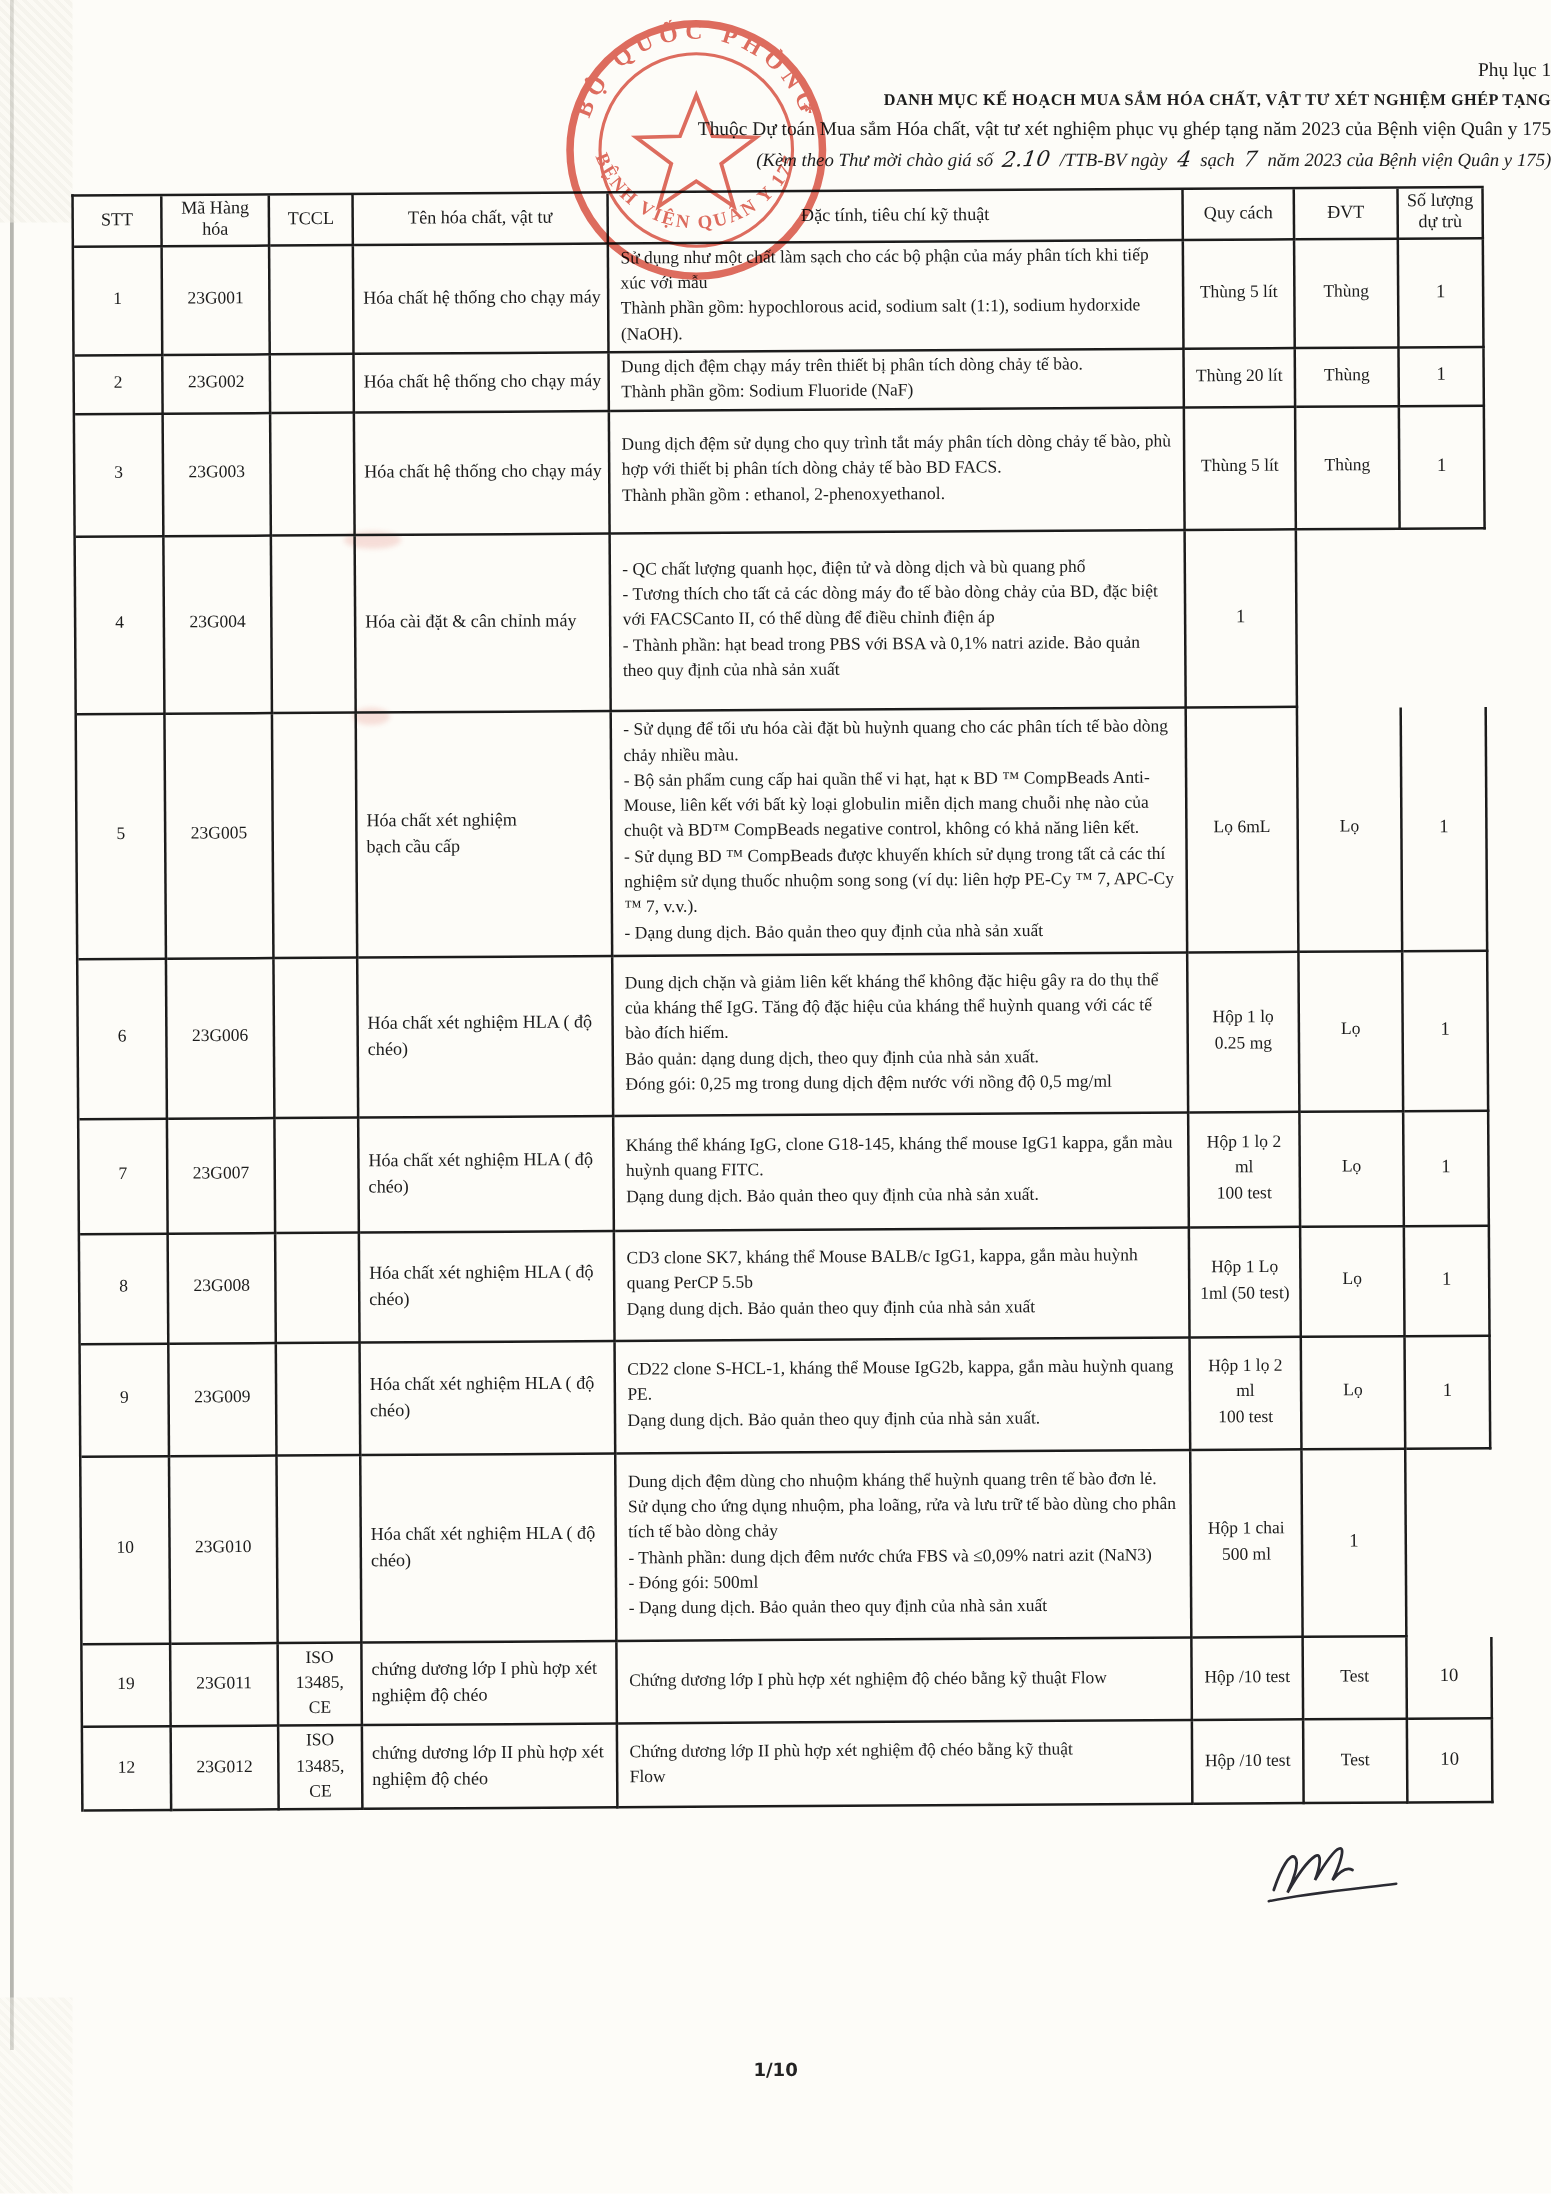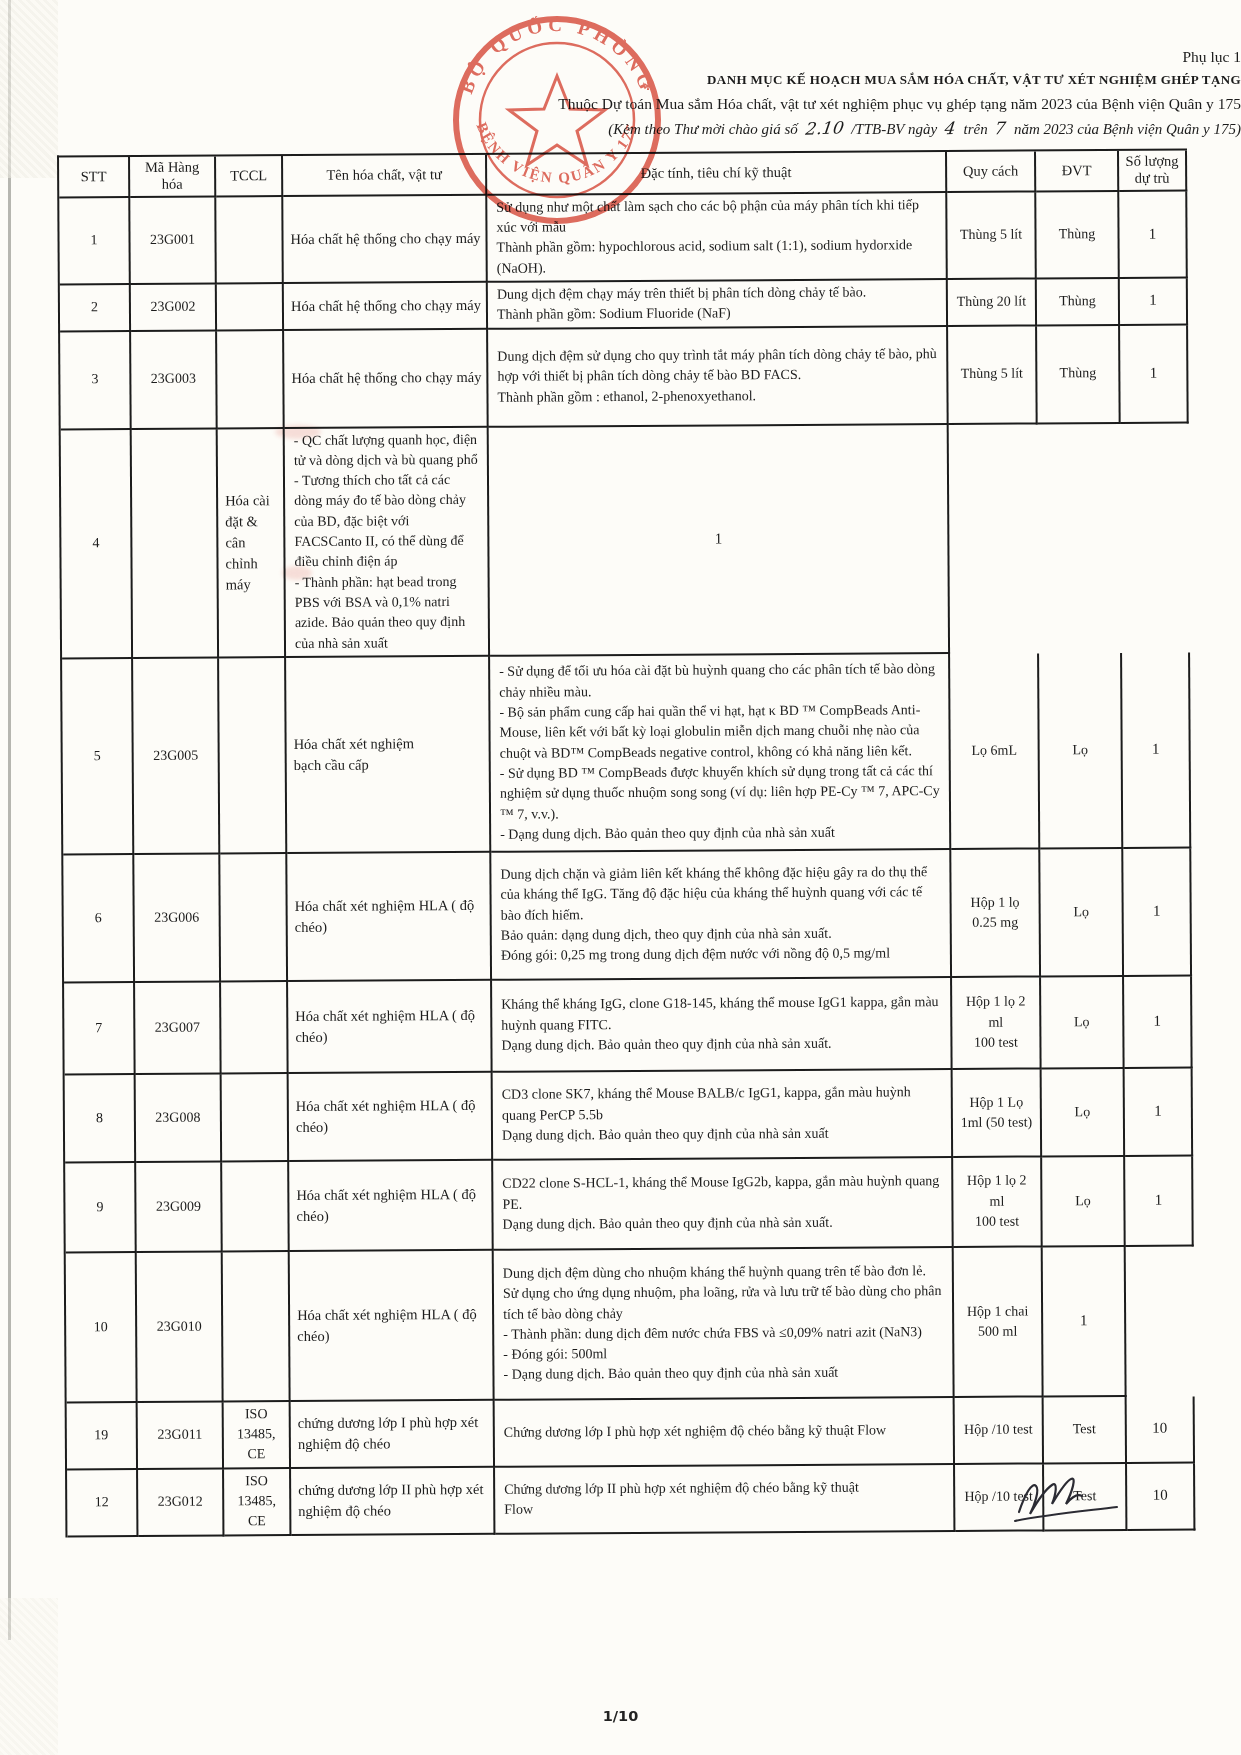--- a/index.html
+++ b/index.html
@@ -47,21 +47,21 @@
     text-align:center;font-size:14px;line-height:1.45;
     white-space:pre-line;padding:2px 4px;box-sizing:border-box;
   }
   .thead .td{min-height:40px;font-size:14.5px;line-height:1.2;}
   .c-name{justify-content:flex-start;text-align:left;padding-left:7px;font-size:14.5px;}
   .c-spec{justify-content:flex-start;text-align:left;padding-left:9px;padding-right:8px;}
   .c-qty{font-size:15px;}
 
   
   .signature{position:absolute;right:120px;top:1472px;z-index:2;}
-  .page-number{position:absolute;left:0;right:0;top:1708px;text-align:center;
+  .page-number{position:absolute;left:0;right:0;top:1649px;text-align:center;
     font-family:"DejaVu Sans","Liberation Sans",sans-serif;font-size:14.5px;font-weight:600;color:#222;}
 </style>
 </head>
 <body>
 
 <div class="sheet">
 
   <div class="edge-line"></div>
   <div class="corner-texture"></div>
   <div class="corner-texture2"></div>
@@ -87,21 +87,21 @@
 
   <div class="doc-head">
     <div class="appendix">Phụ lục 1</div>
     <div class="doc-title">DANH MỤC KẾ HOẠCH MUA SẮM HÓA CHẤT, VẬT TƯ XÉT NGHIỆM  GHÉP TẠNG</div>
     <div class="doc-subtitle">Thuộc Dự toán Mua sắm Hóa chất, vật tư xét nghiệm phục vụ ghép tạng năm 2023 của Bệnh viện Quân y 175</div>
     <div class="doc-note">
       <span>(Kèm theo Thư mời chào giá số</span>
       <span class="handwritten">2.10</span>
       <span>/TTB-BV ngày</span>
       <span class="handwritten">4</span>
-      <span>trên</span>
+      <span>sạch</span>
       <span class="handwritten">7</span>
       <span>năm 2023 của Bệnh viện Quân y 175)</span>
     </div>
   </div>
 
   <div class="tbl">
     <div class="tr thead">
       <div class="td">STT</div>
       <div class="td">Mã Hàng hóa</div>
       <div class="td">TCCL</div>
@@ -143,20 +143,21 @@
       <div class="td c-name">Hóa chất hệ thống cho chạy máy</div>
       <div class="td c-spec">Dung dịch đệm  sử dụng cho quy trình tắt máy phân tích dòng chảy tế bào, phù hợp với thiết bị phân tích dòng chảy tế bào BD FACS.
 Thành phần gồm : ethanol, 2-phenoxyethanol.</div>
       <div class="td">Thùng 5 lít</div>
       <div class="td">Thùng</div>
       <div class="td c-qty">1</div>
     </div>
 
     <div class="tr" style="min-height:142px">
       <div class="td">4</div>
+      <div class="td">23G004</div>
       <div class="td"></div>
       <div class="td c-name">Hóa cài đặt &amp; cân chỉnh máy</div>
       <div class="td c-spec">- QC chất lượng quanh học, điện tử và dòng dịch và bù quang phổ
 - Tương thích cho tất cả các dòng máy đo tế bào dòng chảy của BD, đặc biệt với FACSCanto II, có thể dùng để điều chỉnh điện áp
 - Thành phần: hạt bead trong PBS với BSA và 0,1% natri azide. Bảo quản theo quy định của nhà sản xuất</div>
       <div class="td c-qty">1</div>
     </div>
 
     <div class="tr" style="min-height:196px">
       <div class="td">5</div>

